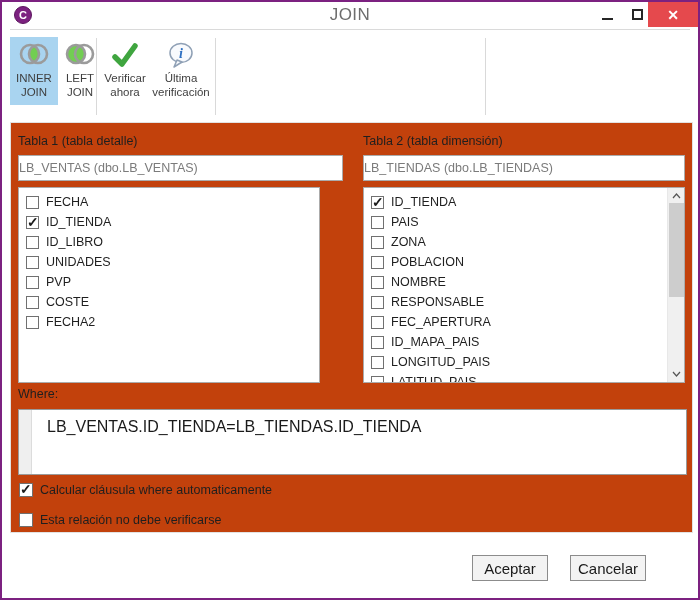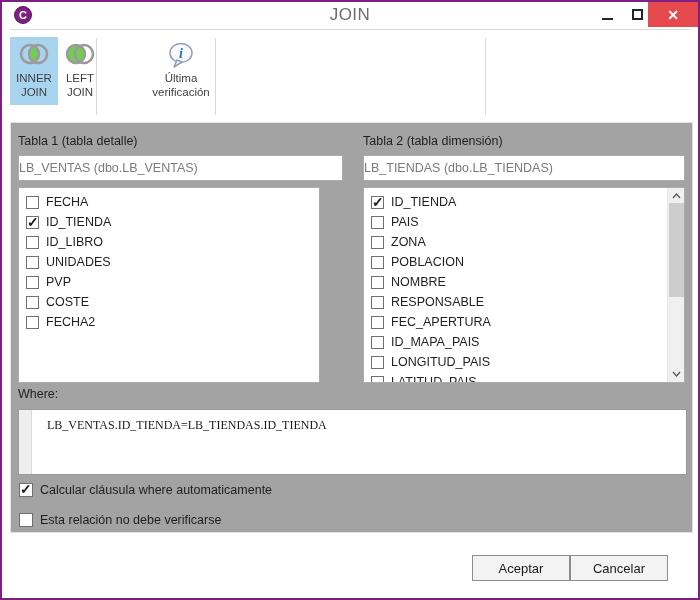--- a/index.html
+++ b/index.html
@@ -27,49 +27,49 @@
   
   .toolbar{position:absolute; left:0; right:0; top:27px; height:93px; background:#fff;}
   .toolbar .topline{position:absolute; left:8px; right:8px; top:0; height:1px; background:#dadada;}
   .tool-btn{position:absolute; top:8px; height:68px; display:flex; flex-direction:column; align-items:center; text-align:center;}
   .tool-btn .ticon{height:32px; display:flex; align-items:center; justify-content:center; margin-top:2px;}
   .tool-btn .tlabel{font-size:11.5px; line-height:14px; color:#3f3f3f; white-space:nowrap;}
   .tool-btn.selected{background:var(--blue-selected);}
   .vsep{position:absolute; top:9px; height:77px; width:1px; background:#d9d9d9;}
 
   
-  .panel{position:absolute; left:8px; top:120px; width:683px; height:411px; background:#a3a3a3; border:1px solid #e2e2e2;}
+  .panel{position:absolute; left:8px; top:120px; width:683px; height:411px; background:#c2410c; border:1px solid #e2e2e2;}
   .sec-label{position:absolute; font-size:12.5px; color:#1f1f1f;}
   .tbox{position:absolute; height:26px; border:1px solid #ababab; background:#fff; font-size:12.5px;
     color:#7b7b7b; line-height:24px; padding-left:0; white-space:nowrap; overflow:hidden;}
   .flist{position:absolute; height:196px; border:1px solid #ababab; background:#fff; overflow:hidden; padding-top:4px;}
   .frow{height:20px; display:flex; align-items:center; padding-left:7px;}
   .cb{width:13px; height:13px; border:1px solid #707070; background:#fff; flex:0 0 auto; position:relative;}
   .cb.checked::after{content:"\2713"; position:absolute; left:0px; top:-3px; font-size:14px; font-weight:bold; color:#1b1b1b;}
   .flabel{font-size:12.5px; color:#1f1f1f; margin-left:7px; white-space:nowrap;}
 
   
   .vscroll{position:absolute; right:0; top:0; bottom:0; width:17px; background:#f0f0f0; border-left:1px solid #e8e8e8;}
   .sb-arrow{position:absolute; left:0; width:17px; height:16px; display:flex; align-items:center; justify-content:center;}
   .sb-up{top:0;} .sb-down{bottom:0;}
   .sb-thumb{position:absolute; left:1px; top:15px; width:15px; height:94px; background:#cdcdcd;}
 
   
   .where-editor{position:absolute; border:1px solid #9a9a9a; background:#fff;}
   .gutter{position:absolute; left:0; top:0; bottom:0; width:13px; background:#efefef; border-right:1px solid #dcdcdc;}
-  .where-text{position:absolute; left:28px; top:8px; font-family:Liberation Serif, serif; font-size:12px; color:#1a1a1a; white-space:pre;}
+  .where-text{position:absolute; left:28px; top:8px; font-family:Liberation Sans, sans-serif; font-size:16px; color:#1a1a1a; white-space:pre;}
 
   
   .opt-row{position:absolute; display:flex; align-items:center;}
   .opt-row .cb{width:14px; height:14px;}
   .opt-row .flabel{font-size:12.5px;}
 
   
-  .dlg-btn{position:absolute; top:553px; width:98px; height:26px; background:#f3f3f3; border:1px solid #8c8c8c;
-    font-size:13px; color:#1a1a1a; display:flex; align-items:center; justify-content:center; font-family:inherit;}
+  .dlg-btn{position:absolute; top:553px; width:76px; height:26px; background:#f3f3f3; border:1px solid #8c8c8c;
+    font-size:15px; color:#1a1a1a; display:flex; align-items:center; justify-content:center; font-family:inherit;}
 </style>
 </head>
 <body>
 
 <div class="window">
 
   <div class="titlebar">
     <div class="app-logo">C</div>
     <div class="title">JOIN</div>
     <div class="win-btn btn-min">
@@ -110,20 +110,29 @@
           <circle cx="14" cy="13" r="9" fill="none" stroke="#9b9b9b" stroke-width="2.6"></circle>
           <circle cx="22" cy="13" r="9" fill="none" stroke="#9b9b9b" stroke-width="2.6"></circle>
         </svg>
       </div>
       <div class="tlabel">LEFT</div>
       <div class="tlabel">JOIN</div>
     </div>
 
     <div class="vsep" style="left:94px;"></div>
 
+    <div class="tool-btn" style="left:99px; width:48px;">
+      <div class="ticon">
+        <svg width="26" height="26" viewBox="0 0 26 26">
+          <path d="M3 15 L10 22 L23 4" stroke="var(--green-check)" stroke-width="5.5" fill="none" stroke-linecap="round" stroke-linejoin="round"></path>
+        </svg>
+      </div>
+      <div class="tlabel">Verificar</div>
+      <div class="tlabel">ahora</div>
+    </div>
 
     <div class="tool-btn" style="left:146px; width:66px;">
       <div class="ticon">
         <svg width="26" height="27" viewBox="0 0 26 27">
           <ellipse cx="13" cy="11" rx="11" ry="9.5" fill="#f8fafd" stroke="#8fa0b5" stroke-width="1.5"></ellipse>
           <path d="M9 18 L6 25 L14 20 Z" fill="#f8fafd" stroke="#8fa0b5" stroke-width="1.5" stroke-linejoin="round"></path>
           <text x="13" y="16" text-anchor="middle" font-family="Liberation Serif, serif" font-size="14" font-style="italic" font-weight="bold" fill="var(--blue-info)">i</text>
         </svg>
       </div>
       <div class="tlabel">Última</div>

